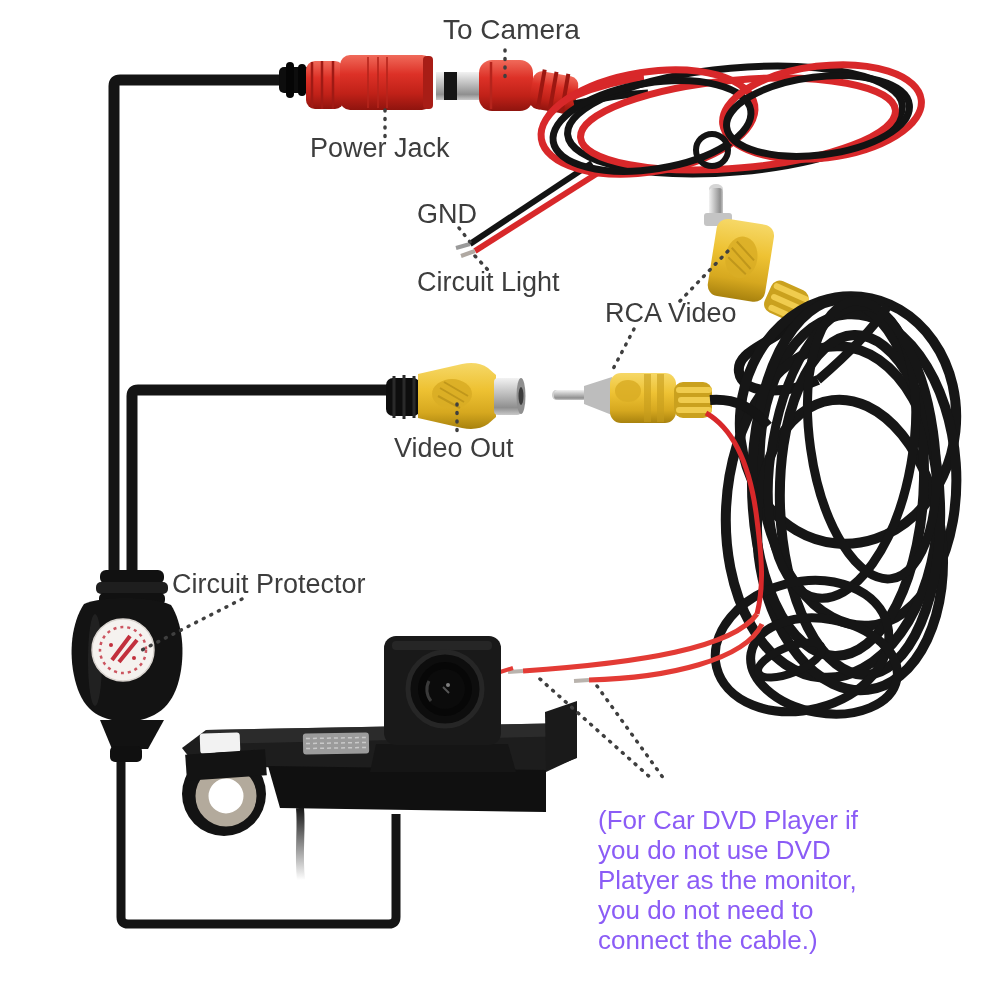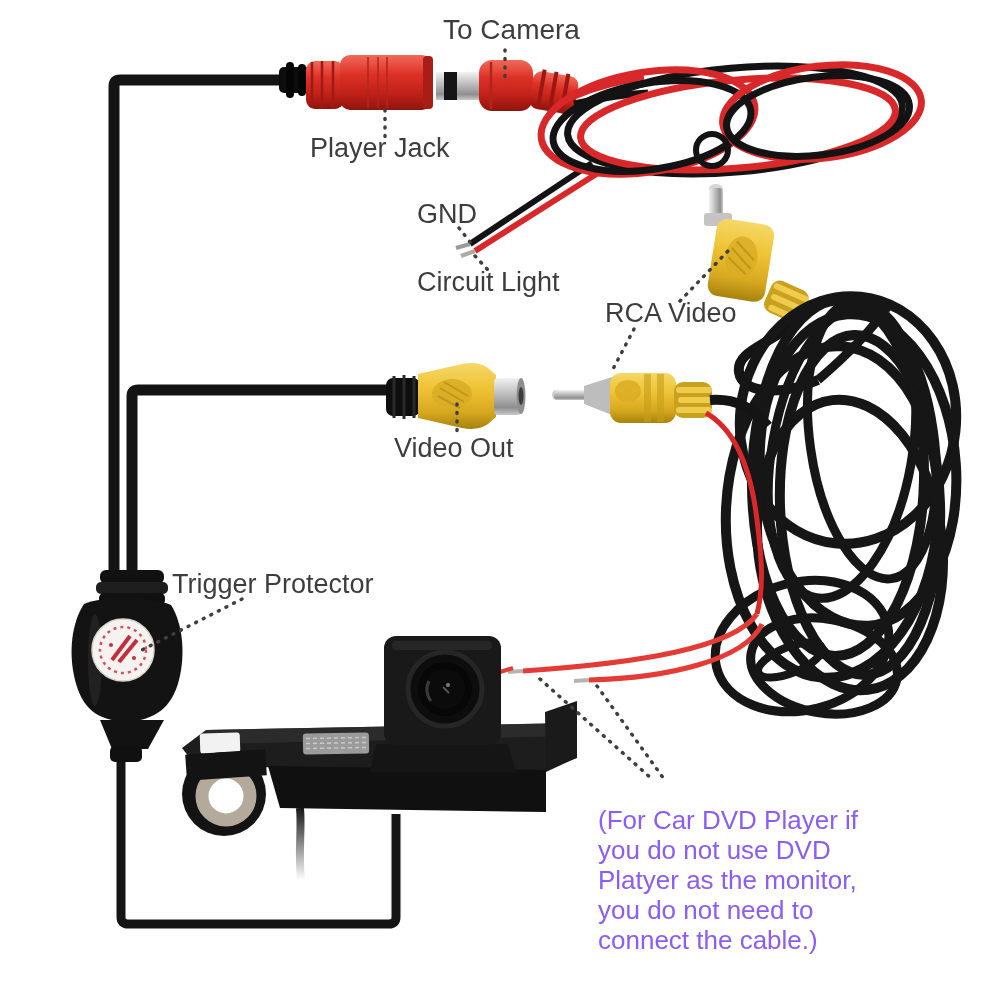--- a/index.html
+++ b/index.html
@@ -239,26 +239,26 @@
     <path d="M680 301 L728 251"></path>
     <path d="M634 329 L612 371"></path>
     <path d="M457 404 L457 436"></path>
     <path d="M242 599 L140 651"></path>
     <path d="M540 679 L652 779"></path>
     <path d="M597 686 L664 779"></path>
   </g>
 </svg>
 
 <div class="lbl lbl-lg" style="left:443px;top:14px;">To Camera</div>
-<div class="lbl lbl-md" style="left:310px;top:133px;">Player Jack</div>
+<div class="lbl lbl-md" style="left:310px;top:133px;">Power Jack</div>
 <div class="lbl lbl-md" style="left:417px;top:199px;">GND</div>
 <div class="lbl lbl-md" style="left:417px;top:267px;">Circuit Light</div>
 <div class="lbl lbl-md" style="left:605px;top:298px;">RCA Video</div>
 <div class="lbl lbl-md" style="left:394px;top:433px;">Video Out</div>
-<div class="lbl lbl-md" style="left:172px;top:569px;">Trigger Protector</div>
+<div class="lbl lbl-md" style="left:172px;top:569px;">Circuit Protector</div>
 
 <div id="trigger-note">
   <div>(For Car DVD Player if</div>
   <div>you do not use DVD</div>
   <div>Platyer as the monitor,</div>
   <div>you do not need to</div>
   <div>connect the cable.)</div>
 </div>
 
 </div>

